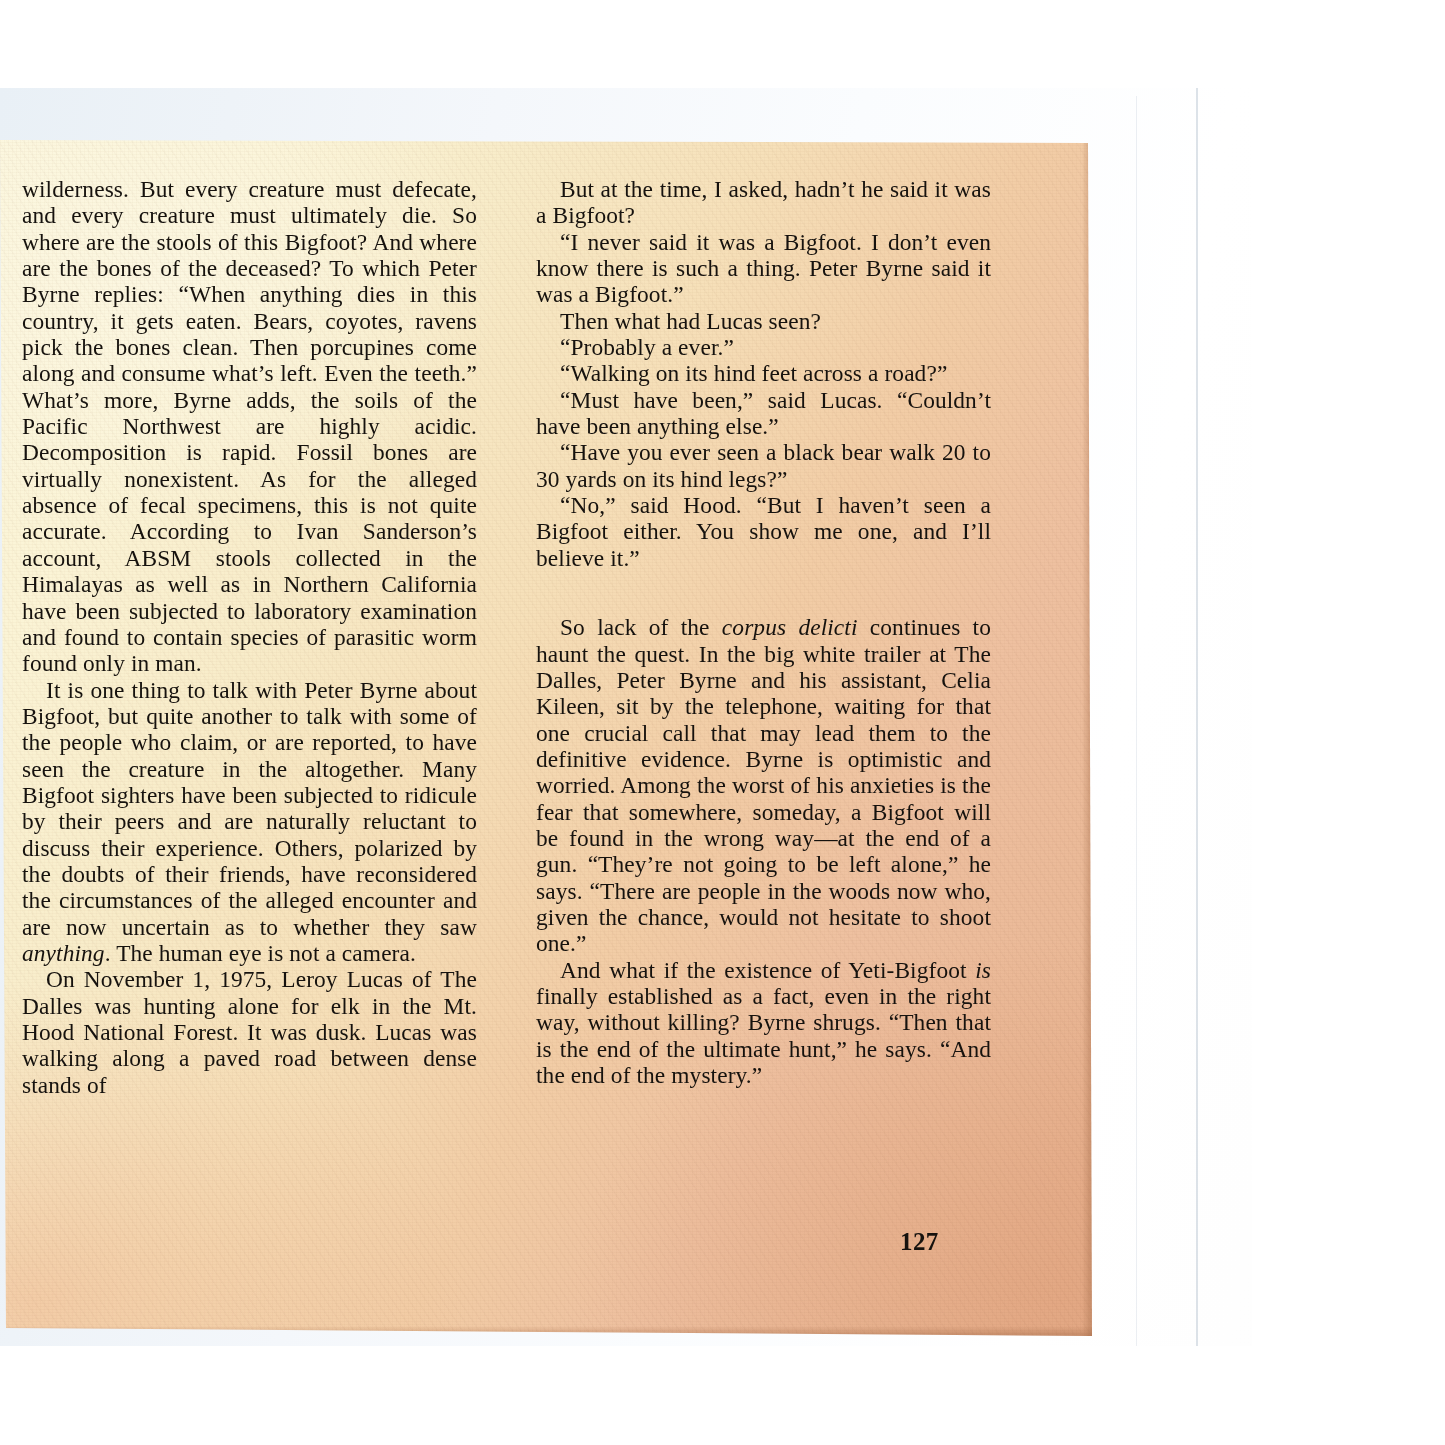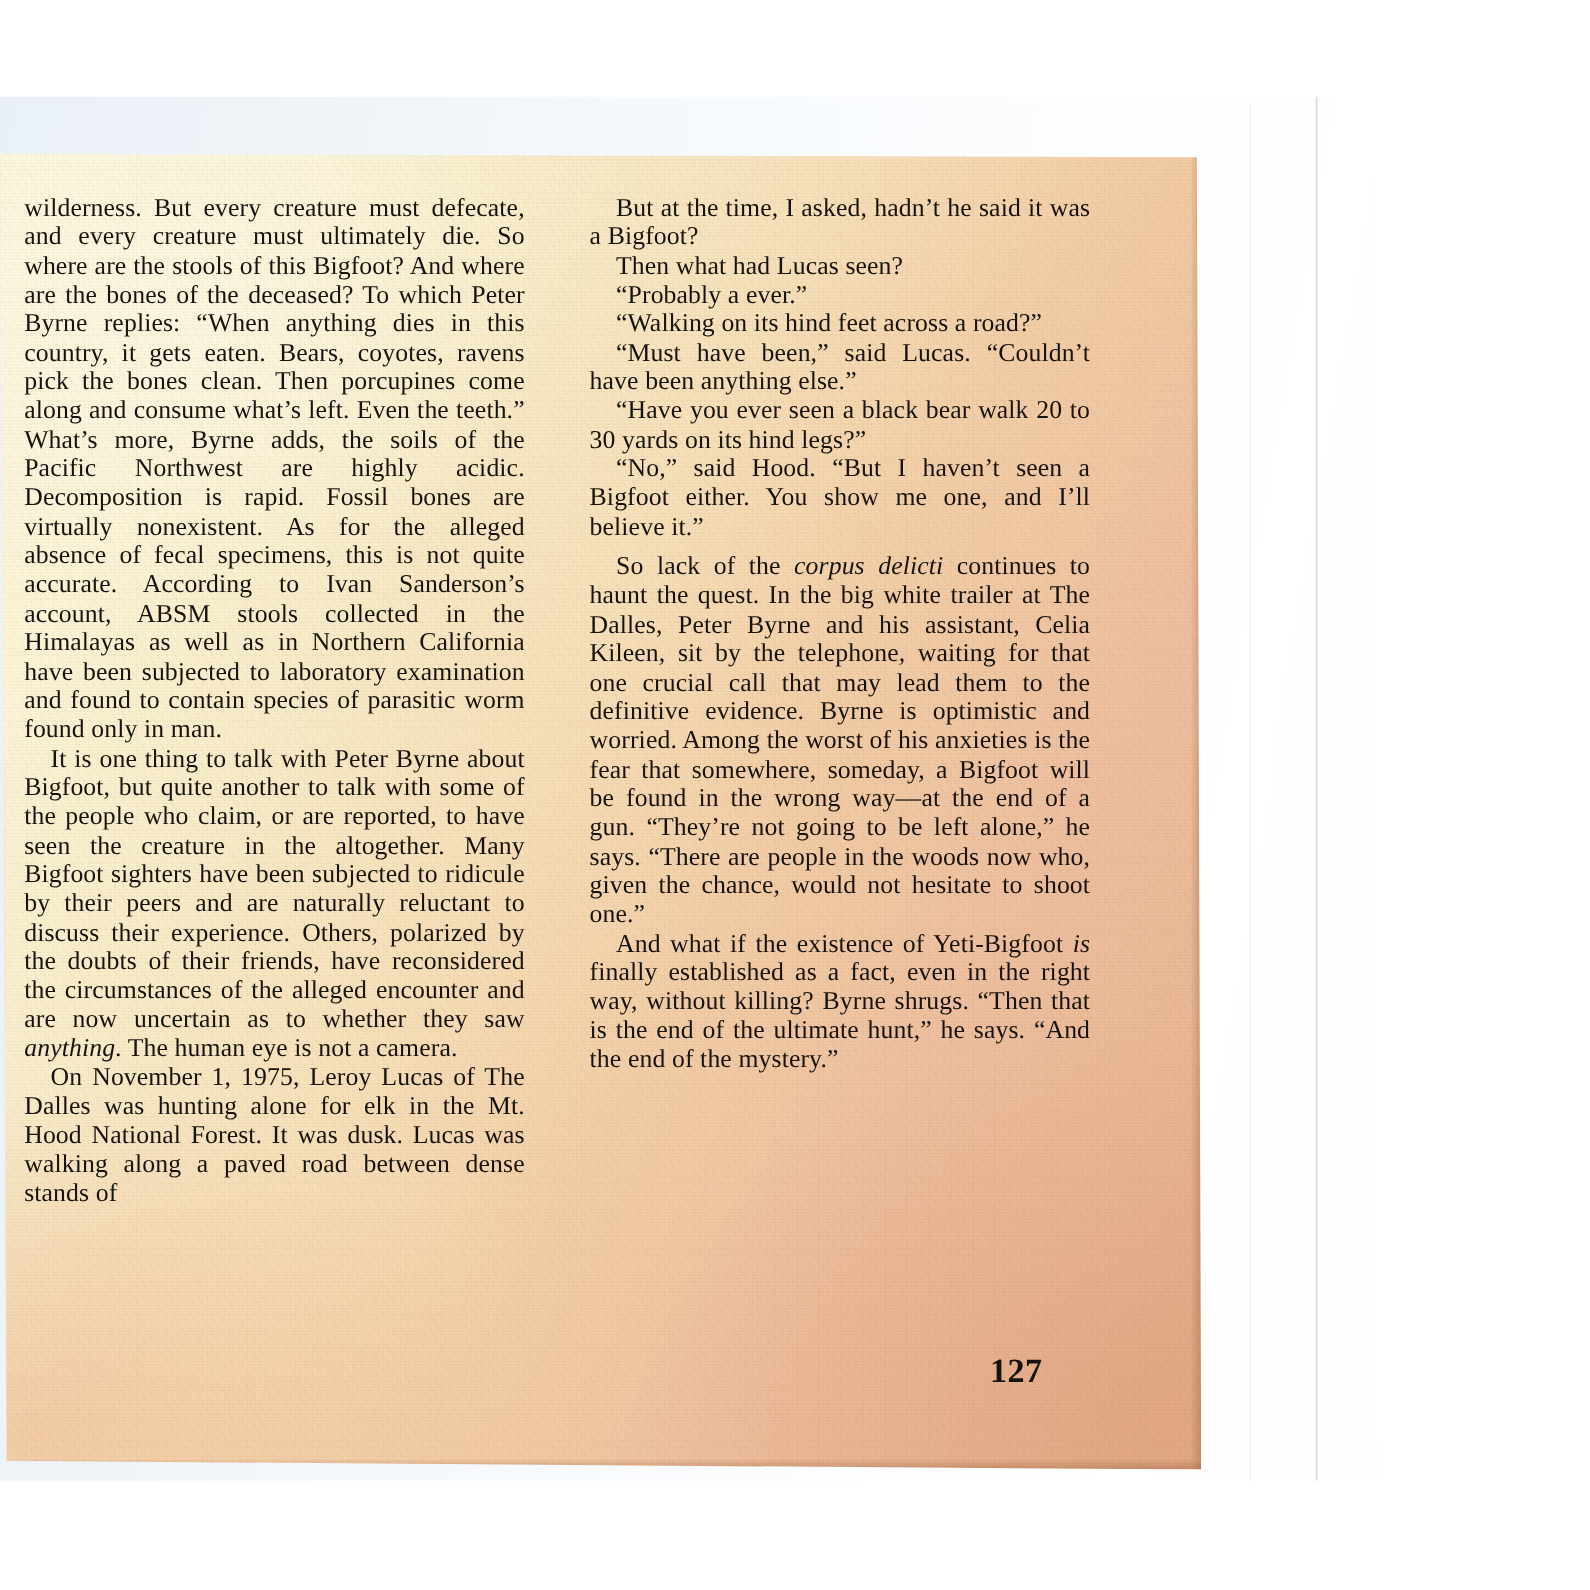--- a/index.html
+++ b/index.html
@@ -146,21 +146,21 @@
     line-height: 26.35px;
     color: #16120e;
     text-align: justify;
     text-justify: inter-word;
     letter-spacing: .1px;
     font-weight: 400;
     -webkit-font-smoothing: none;
   }
   .col p.indent { text-indent: 24px; }
   .col p.noindent { text-indent: 0; }
-  .col p.gap-before { margin-top: 10px; }
+  .col p.gap-before { margin-top: 43px; }
   .col p i { font-style: italic; }
 
   
   .endmarks {
     display: inline-block;
     white-space: nowrap;
     vertical-align: baseline;
     margin-left: 6px;
   }
   .endmark {
@@ -170,21 +170,21 @@
     background: #16120e;
     margin-left: 28px;
     vertical-align: -1px;
   }
   .endmark:first-child { margin-left: 0; }
 
   
   .folio {
     position: absolute;
     left: 900px; top: 1088px;
-    font-size: 31px;
+    font-size: 25px;
     font-weight: 700;
     color: #16120e;
     letter-spacing: .4px;
   }
 </style>
 </head>
 <body>
 
 <div id="scan">
 
@@ -203,20 +203,21 @@
     <div class="page-grain"></div>
 
     <div class="columns">
       <div class="col">
           <p class="noindent"><span>wilderness. But every creature must defecate, and every creature must ultimately die. So where are the stools of this Bigfoot? And where are the bones of the deceased? To which Peter Byrne replies: “When anything dies in this country, it gets eaten. Bears, coyotes, ravens pick the bones clean. Then porcupines come along and consume what’s left. Even the teeth.” What’s more, Byrne adds, the soils of the Pacific Northwest are highly acidic. Decomposition is rapid. Fossil bones are virtually nonexistent. As for the alleged absence of fecal specimens, this is not quite accurate. According to Ivan Sanderson’s account, ABSM stools collected in the Himalayas as well as in Northern California have been subjected to laboratory examination and found to contain species of parasitic worm found only in man.</span></p>
           <p class="indent"><span>It is one thing to talk with Peter Byrne about Bigfoot, but quite another to talk with some of the people who claim, or are reported, to have seen the creature in the altogether. Many Bigfoot sighters have been subjected to ridicule by their peers and are naturally reluctant to discuss their experience. Others, polarized by the doubts of their friends, have reconsidered the circumstances of the alleged encounter and are now uncertain as to whether they saw </span><i>anything</i><span>. The human eye is not a camera.</span></p>
           <p class="indent"><span>On November 1, 1975, Leroy Lucas of The Dalles was hunting alone for elk in the Mt. Hood National Forest. It was dusk. Lucas was walking along a paved road between dense stands of</span></p>
         </div>
       <div class="col">
           <p class="indent"><span>But at the time, I asked, hadn’t he said it was a Bigfoot?</span></p>
+          <p class="indent"><span>“I never said it was a Bigfoot. I don’t even know there is such a thing. Peter Byrne said it was a Bigfoot.”</span></p>
           <p class="indent"><span>Then what had Lucas seen?</span></p>
           <p class="indent"><span>“Probably a ever.”</span></p>
           <p class="indent"><span>“Walking on its hind feet across a road?”</span></p>
           <p class="indent"><span>“Must have been,” said Lucas. “Couldn’t have been anything else.”</span></p>
           <p class="indent"><span>“Have you ever seen a black bear walk 20 to 30 yards on its hind legs?”</span></p>
           <p class="indent"><span>“No,” said Hood. “But I haven’t seen a Bigfoot either. You show me one, and I’ll believe it.”</span></p>
           <p class="indent gap-before"><span>So lack of the </span><i>corpus delicti</i><span> continues to haunt the quest. In the big white trailer at The Dalles, Peter Byrne and his assistant, Celia Kileen, sit by the telephone, waiting for that one crucial call that may lead them to the definitive evidence. Byrne is optimistic and worried. Among the worst of his anxieties is the fear that somewhere, someday, a Bigfoot will be found in the wrong way—at the end of a gun. “They’re not going to be left alone,” he says. “There are people in the woods now who, given the chance, would not hesitate to shoot one.”</span></p>
           <p class="indent"><span>And what if the existence of Yeti-Bigfoot </span><i>is</i><span> finally established as a fact, even in the right way, without killing? Byrne shrugs. “Then that is the end of the ultimate hunt,” he says. “And the end of the mystery.”</span></p>
         </div>
     </div>

